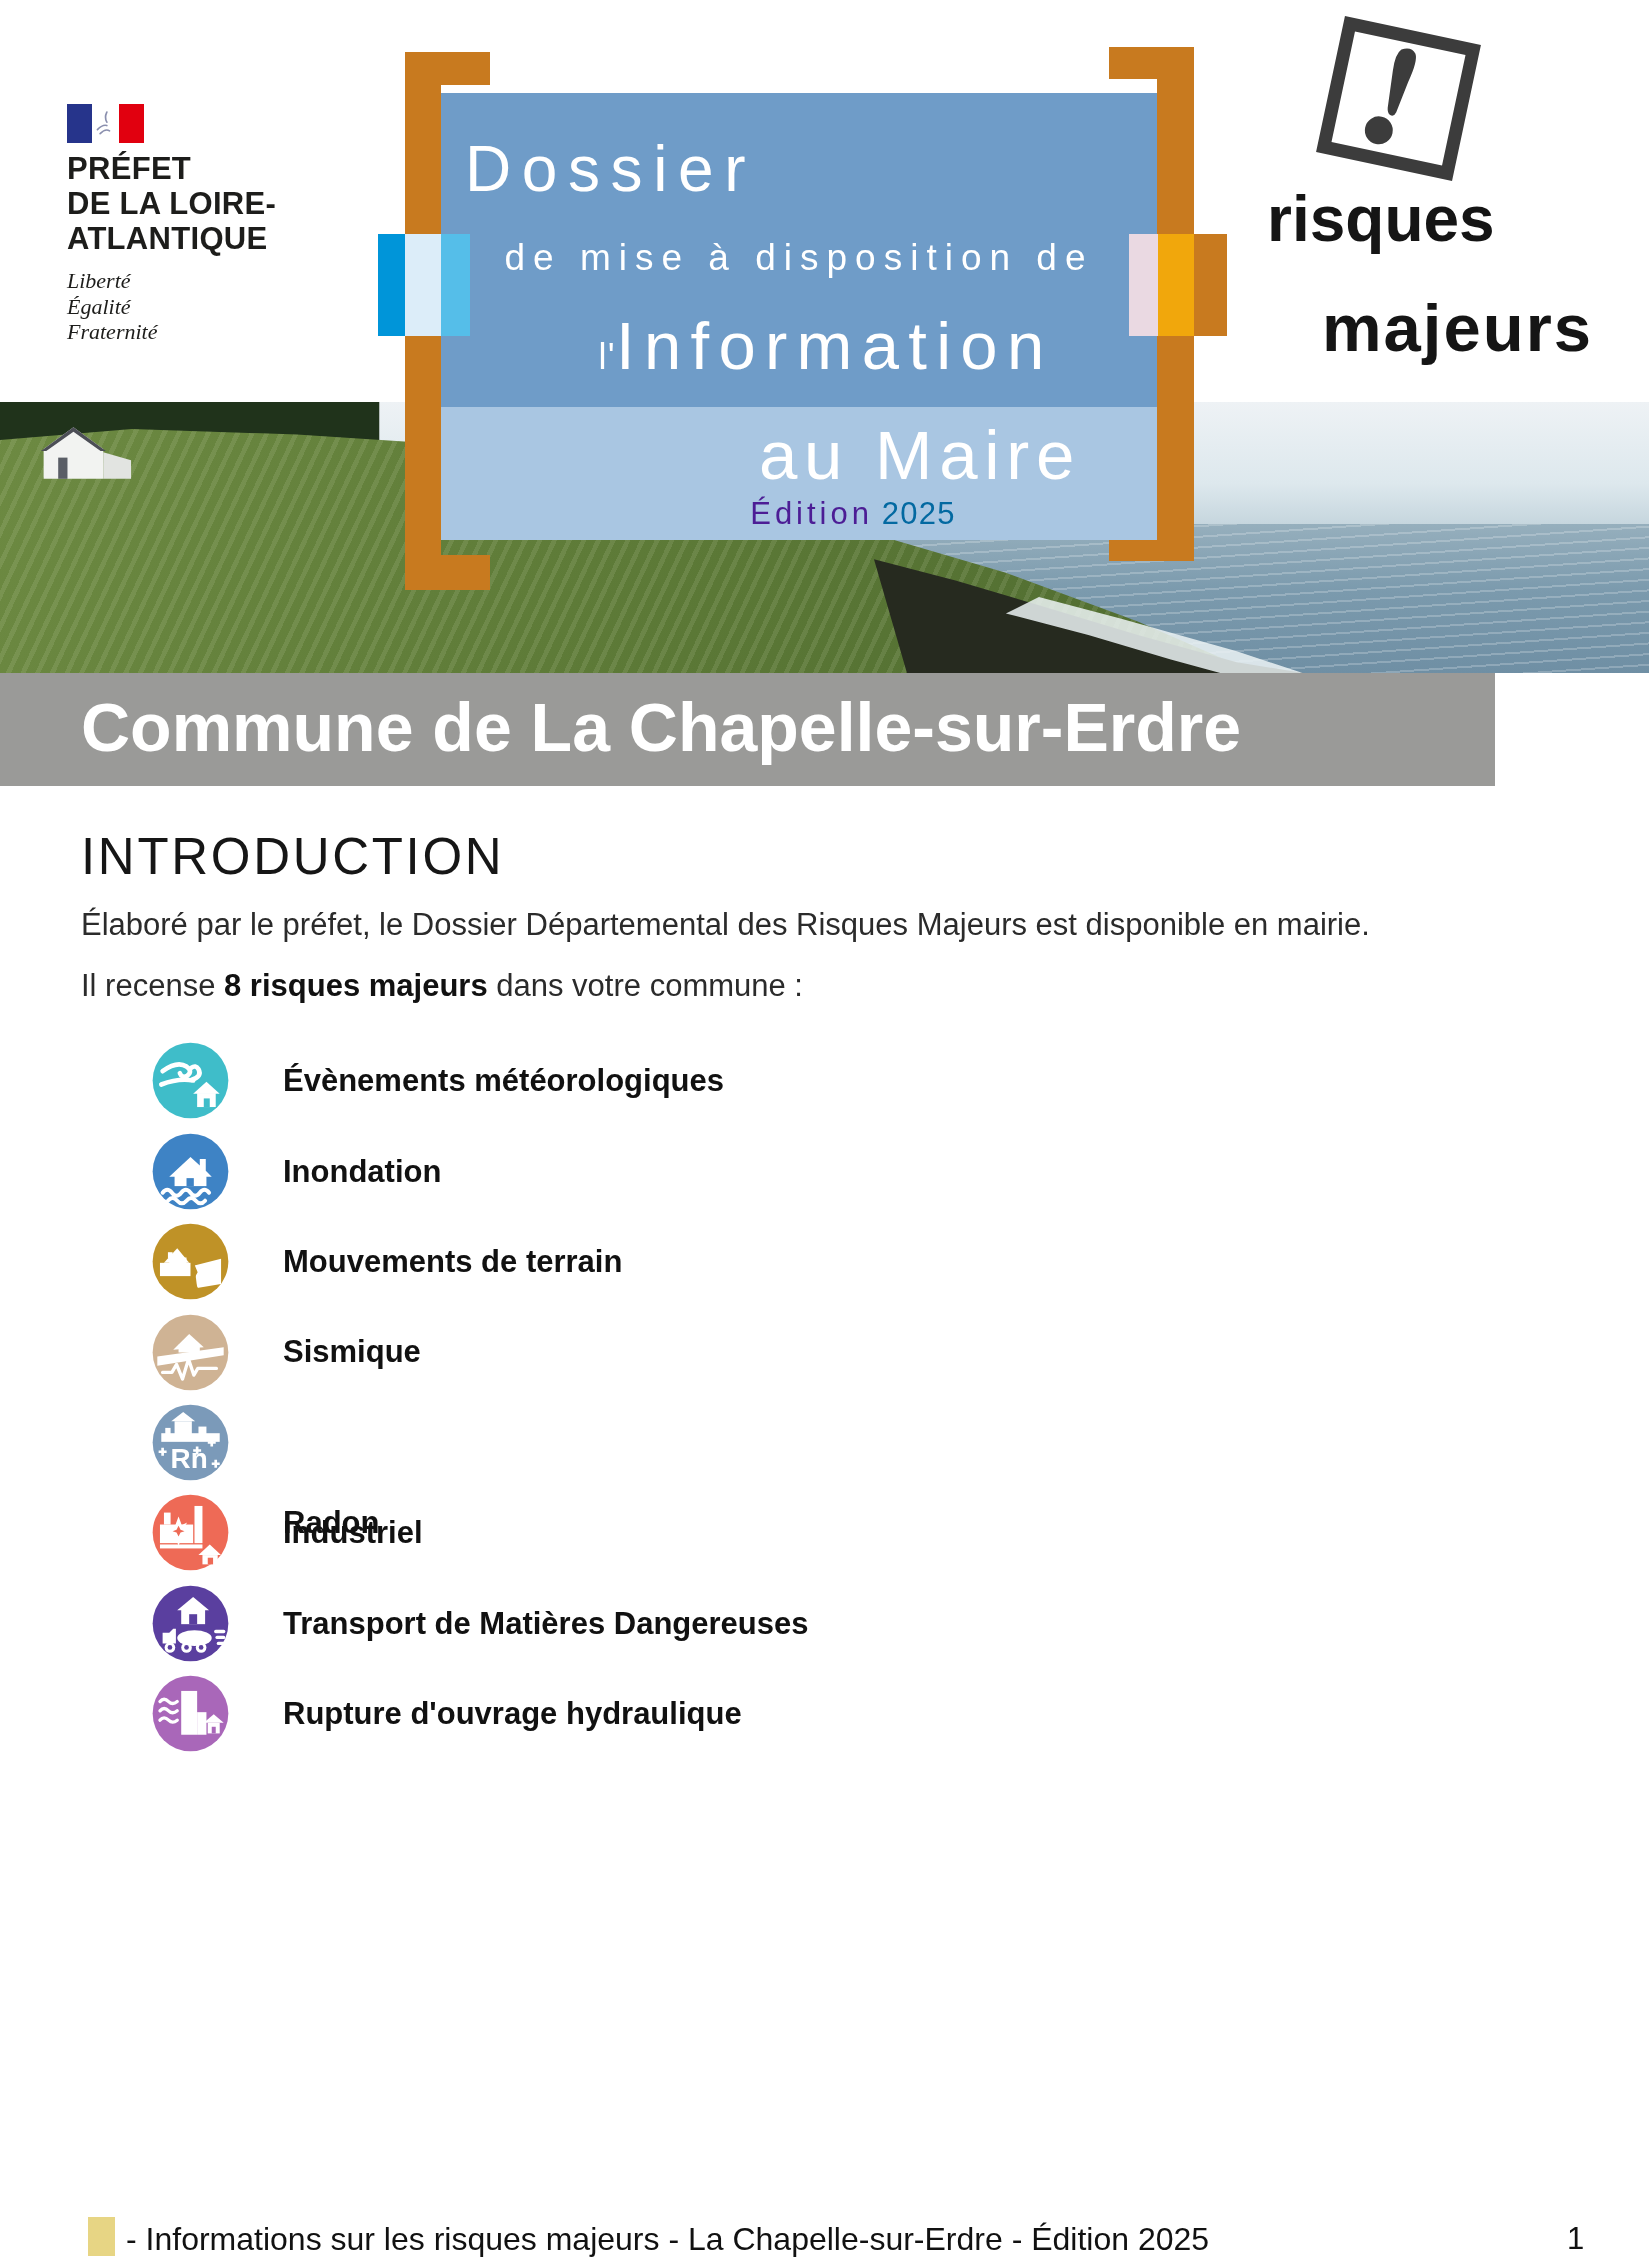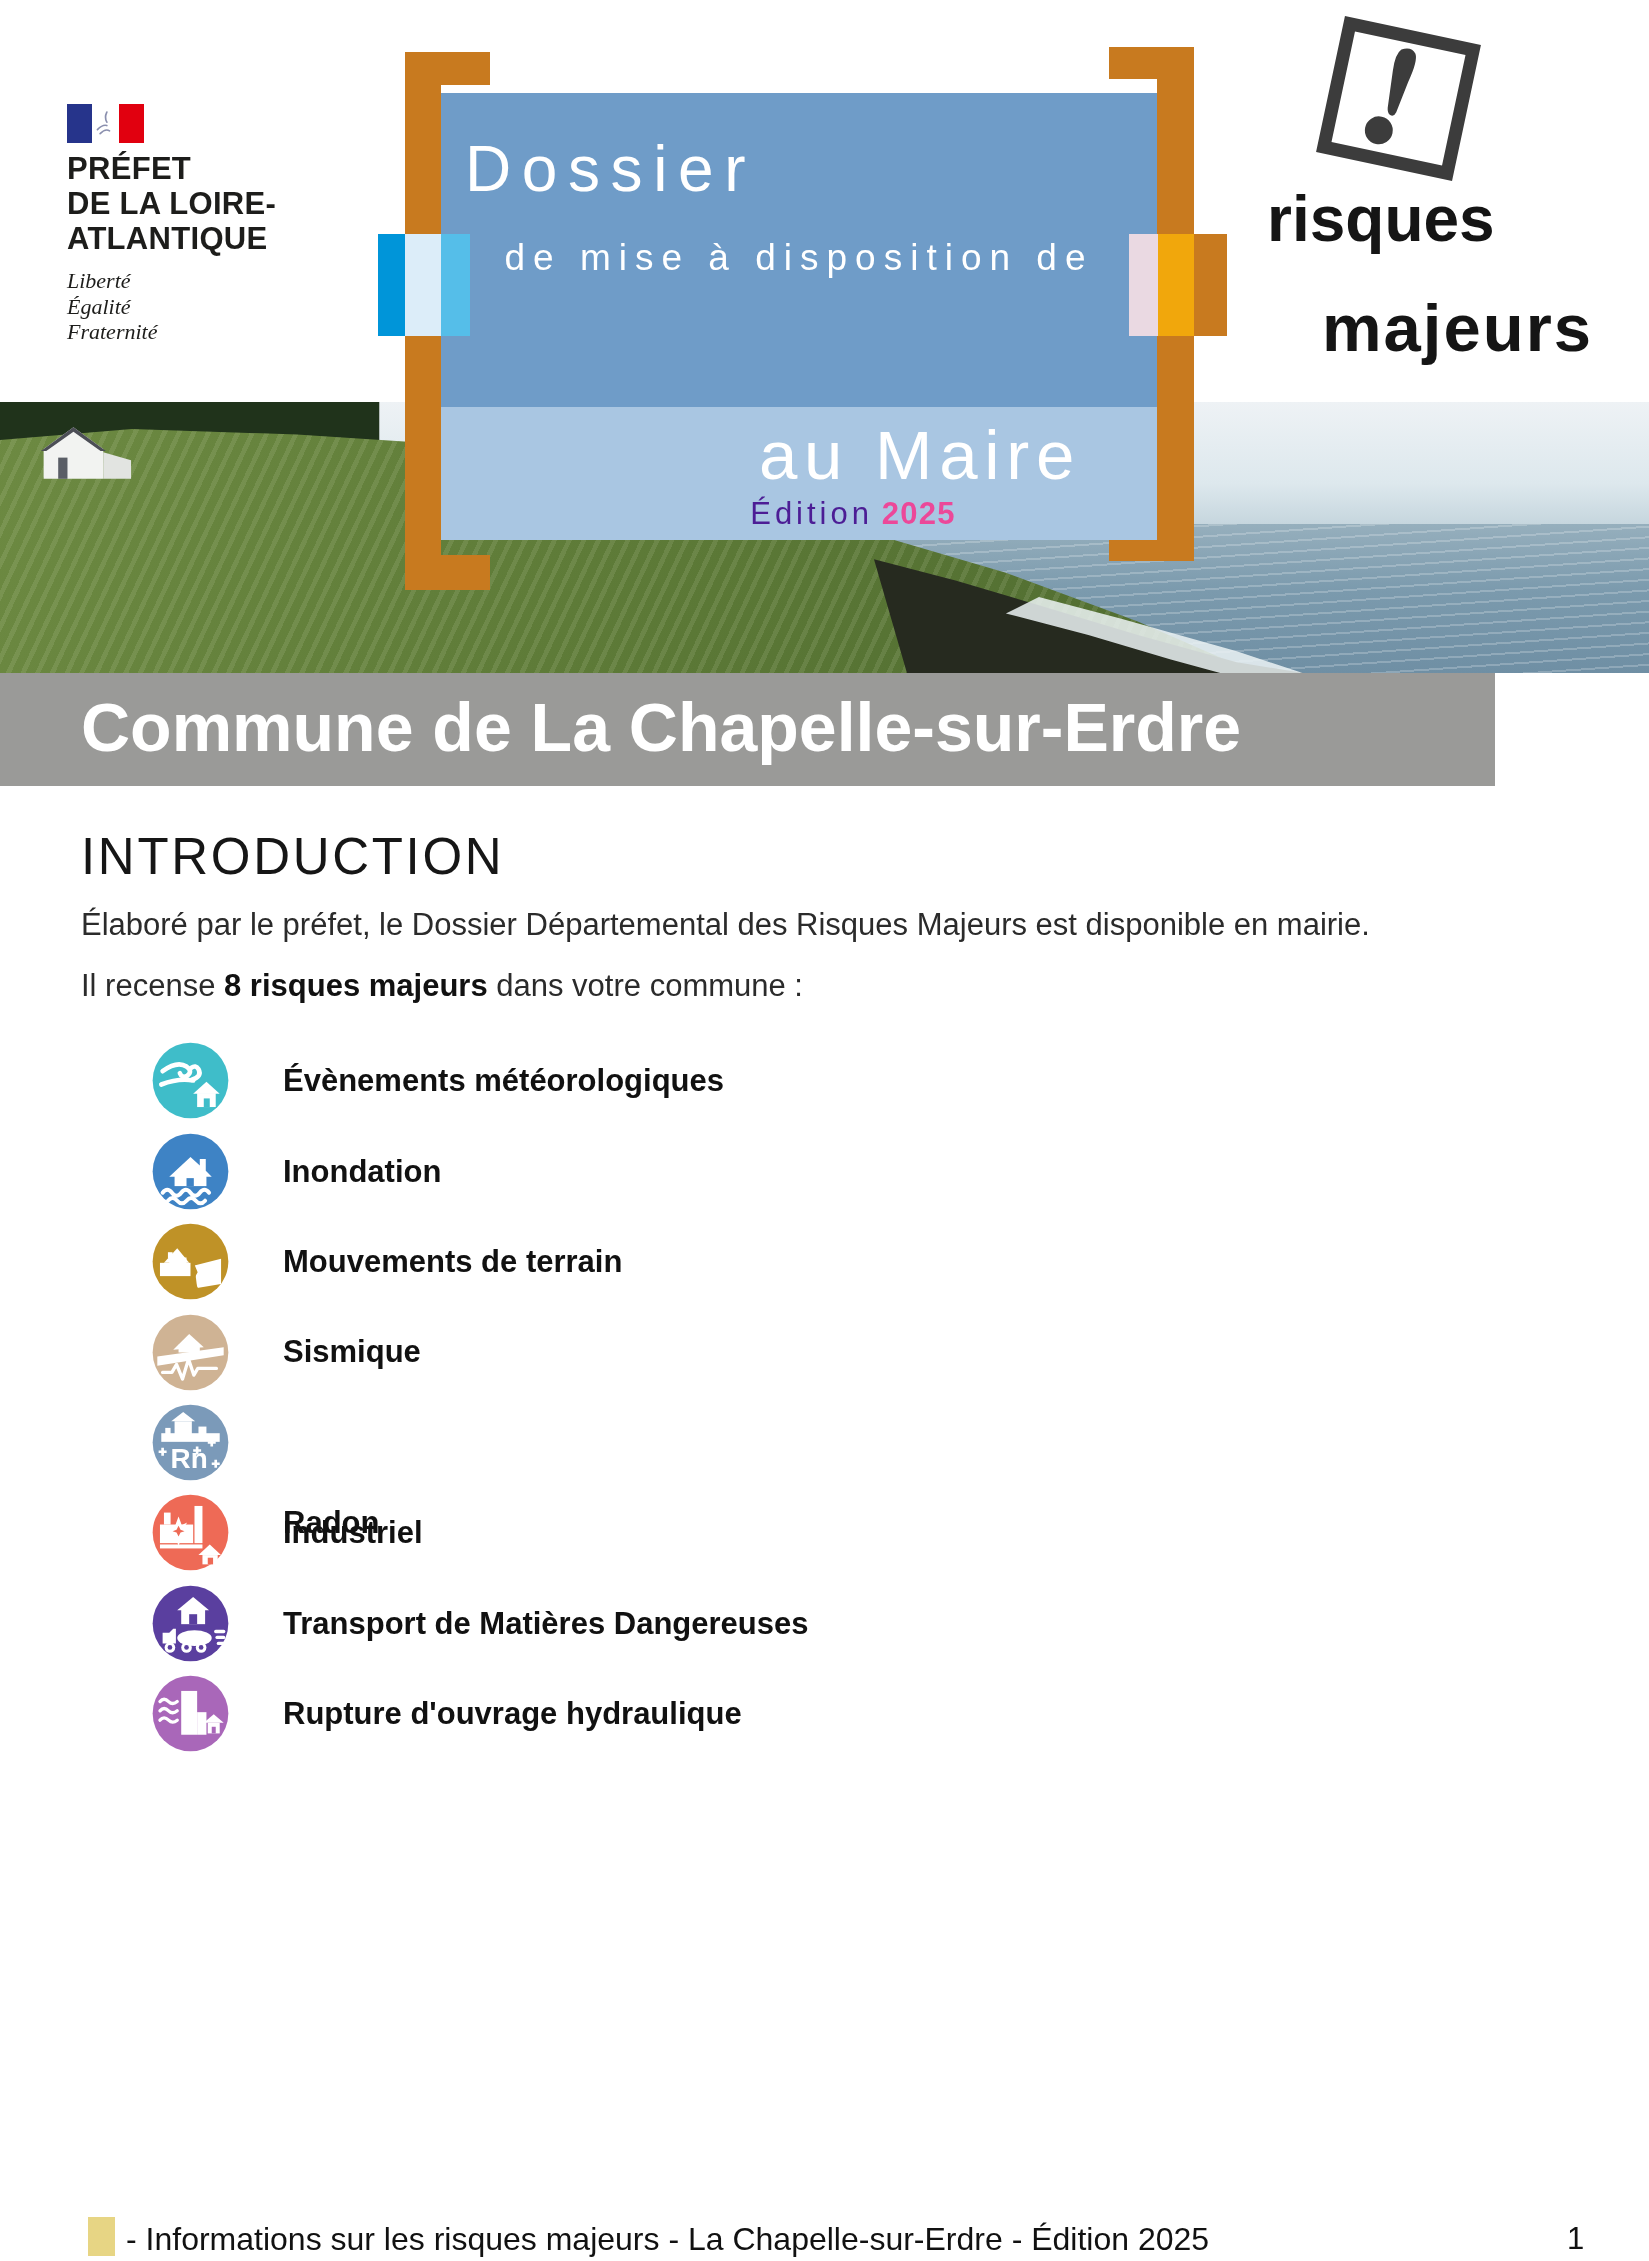--- a/index.html
+++ b/index.html
@@ -24,21 +24,21 @@
   .box-top{position:absolute;left:0;top:0;width:100%;height:314px;background:#6f9cc8;}
   .box-bottom{position:absolute;left:0;top:314px;width:100%;height:133px;background:#a9c6e2;}
   .t-dossier{position:absolute;left:24px;top:39px;font-size:64px;color:#fff;letter-spacing:10.6px;}
   .t-line2{position:absolute;left:0;top:144px;width:100%;text-align:center;font-size:37px;color:#fff;letter-spacing:8px;}
   .t-line3{position:absolute;left:27px;top:214px;width:100%;text-align:center;color:#fff;}
   .t-line3 .ap{font-size:36px;letter-spacing:1.3px;}
   .t-line3 .big{font-size:67px;letter-spacing:9.3px;}
   .t-line4{position:absolute;left:266px;top:323px;width:426px;text-align:center;font-size:69px;letter-spacing:6.7px;color:#fff;}
   .t-edition{position:absolute;left:219px;top:403px;width:386px;text-align:center;font-size:31px;}
   .t-edition .lab{color:#4c1d95;letter-spacing:4px;}
-  .t-edition .yr{color:#ec4899;font-weight:700;letter-spacing:1.3px;}
+  .t-edition .yr{color:#0369a1;font-weight:400;letter-spacing:1.3px;}
   
   .rm-square{left:1329px;top:29px;width:113px;height:113px;border:13.3px solid #3c3c3c;transform:rotate(12deg);background:#fff;}
   .rm-word1{left:1267px;top:182px;font-size:64px;font-weight:700;color:#151515;}
   .rm-word2{left:1322px;top:289px;font-size:67px;font-weight:700;color:#151515;letter-spacing:2px;}
   
   .photo{left:0;top:402px;width:1649px;height:271px;overflow:hidden;}
   .ph{position:absolute;}
   .sky{inset:0;background:linear-gradient(180deg,#eef2f5 0%,#dde8ed 30%,#c6d6de 45%,#b3c8d3 46%);}
   .sea{left:0;top:45%;width:100%;height:55%;
        background:linear-gradient(180deg,#96afbd 0%,#7b9aad 45%,#6f8fa4 100%);}
@@ -113,20 +113,23 @@
 <div class="abs orange" style="left:441px;top:555px;width:49px;height:35px;"></div>
 <div class="abs orange" style="left:1157px;top:47px;width:37px;height:514px;"></div>
 <div class="abs orange" style="left:1109px;top:47px;width:49px;height:32px;"></div>
 <div class="abs orange" style="left:1109px;top:529px;width:49px;height:32px;"></div>
 
 <div class="abs title-box">
   <div class="box-top"></div>
   <div class="box-bottom"></div>
   <div class="t-dossier">Dossier</div>
   <div class="t-line2">de mise à disposition de</div>
+  <div class="t-line3">
+    <span class="ap">l'</span><span class="big">Information</span>
+  </div>
   <div class="t-line4">au Maire</div>
   <div class="t-edition">
     <span class="lab">Édition</span>
     <span class="yr">2025</span>
   </div>
 </div>
 
 <div class="abs" style="left:378px;top:234px;width:27px;height:102px;background:#0095d9;"></div>
 <div class="abs" style="left:405px;top:234px;width:36px;height:102px;background:#dcedf9;"></div>
 <div class="abs" style="left:441px;top:234px;width:29px;height:102px;background:#55bee9;"></div>

